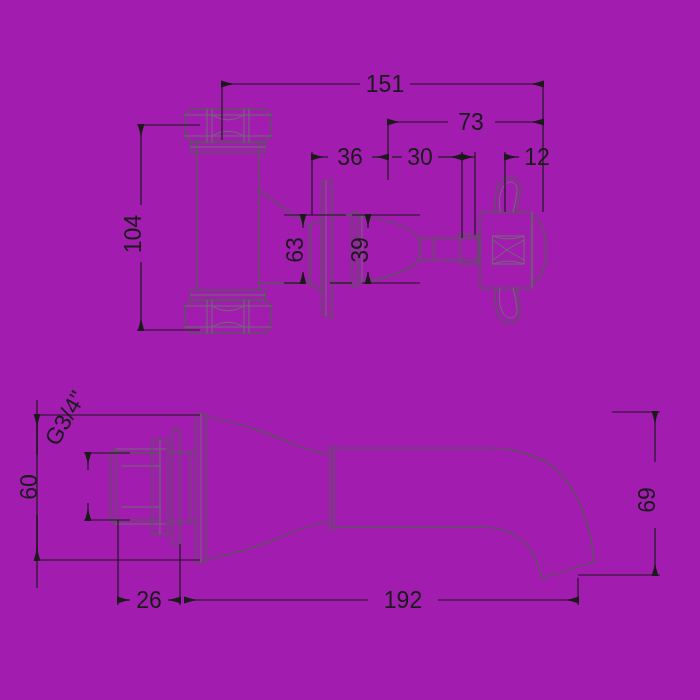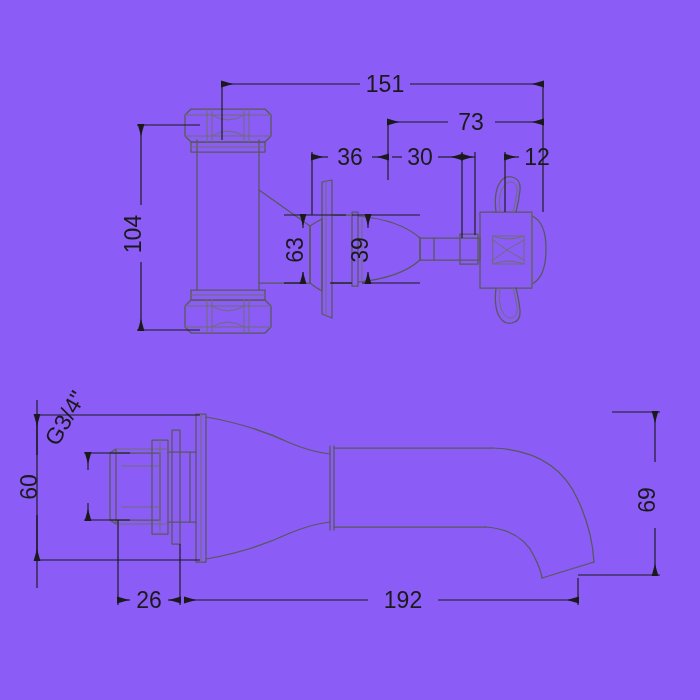--- a/index.html
+++ b/index.html
@@ -5,21 +5,21 @@
 <style>
   html, body {
     margin: 0;
     padding: 0;
     background: #ffffff;
   }
   #sheet {
     position: relative;
     width: 700px;
     height: 700px;
-    background: #8b5cf6;
+    background: #a21caf;
     font-family: "Liberation Sans", sans-serif;
     overflow: hidden;
   }
   #sheet svg {
     display: block;
     width: 700px;
     height: 700px;
   }
   .dimtext {
     font-family: "Liberation Sans", sans-serif;

